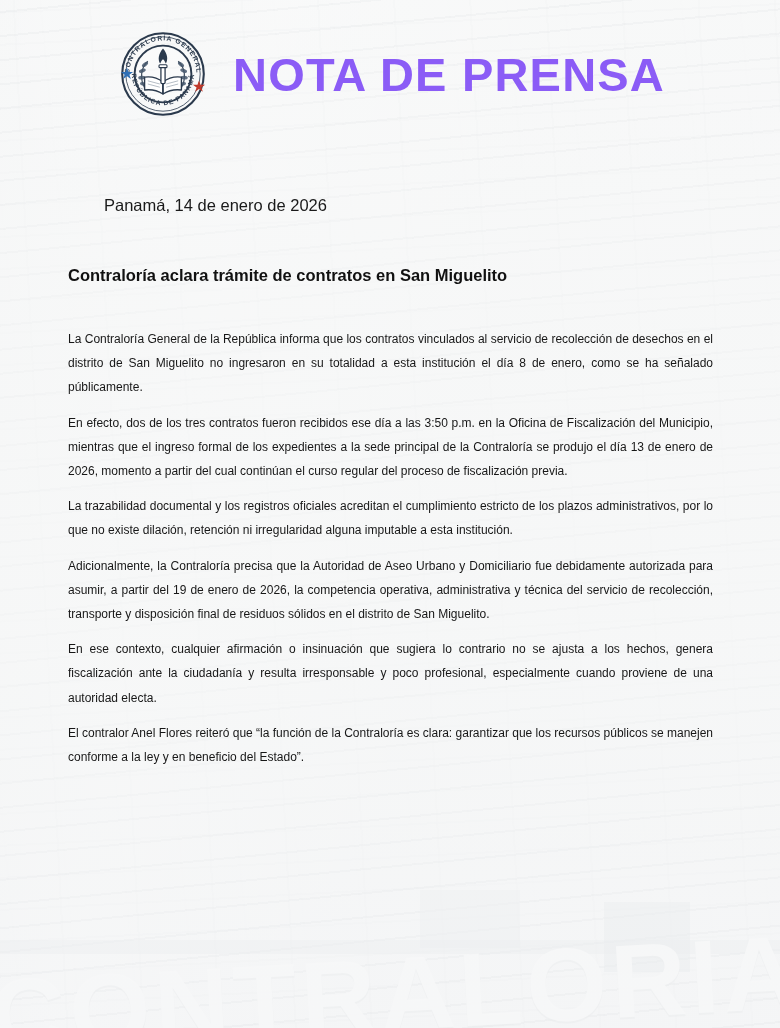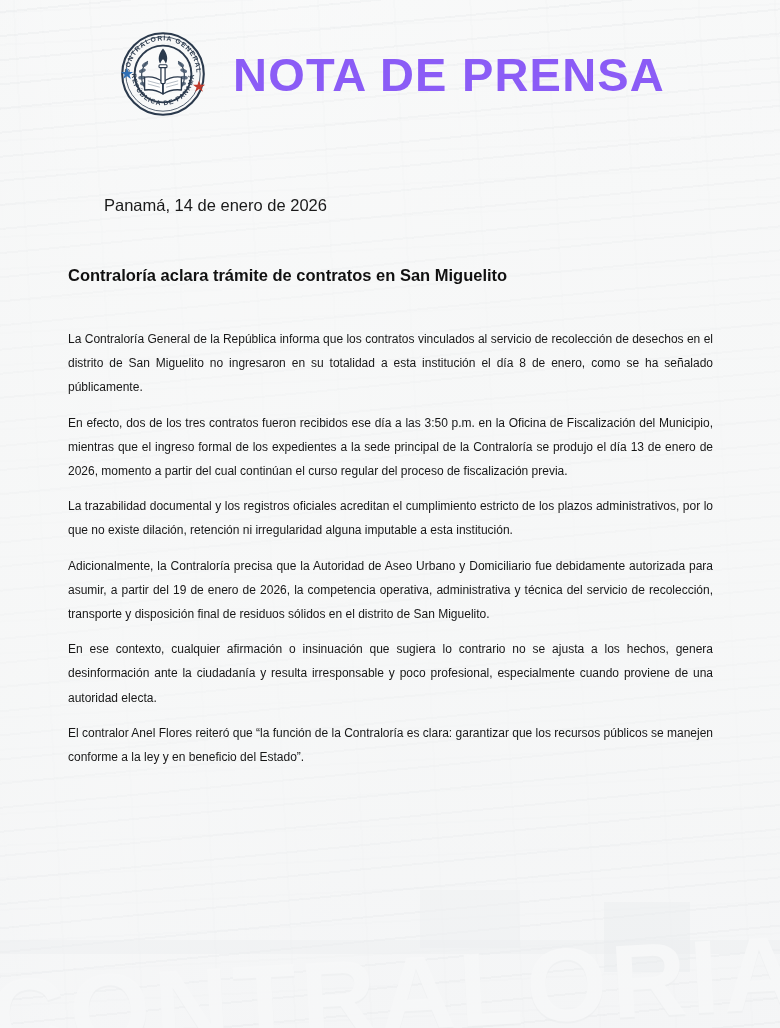--- a/index.html
+++ b/index.html
@@ -249,19 +249,19 @@
 
       <div class="dateline">Panamá, 14 de enero de 2026</div>
 
       <div class="headline">Contraloría aclara trámite de contratos en San Miguelito</div>
 
       <div class="paragraphs">
         <p class="para">La Contraloría General de la República informa que los contratos vinculados al servicio de recolección de desechos en el distrito de San Miguelito no ingresaron en su totalidad a esta institución el día 8 de enero, como se ha señalado públicamente.</p>
         <p class="para">En efecto, dos de los tres contratos fueron recibidos ese día a las 3:50 p.m. en la Oficina de Fiscalización del Municipio, mientras que el ingreso formal de los expedientes a la sede principal de la Contraloría se produjo el día 13 de enero de 2026, momento a partir del cual continúan el curso regular del proceso de fiscalización previa.</p>
         <p class="para">La trazabilidad documental y los registros oficiales acreditan el cumplimiento estricto de los plazos administrativos, por lo que no existe dilación, retención ni irregularidad alguna imputable a esta institución.</p>
         <p class="para">Adicionalmente, la Contraloría precisa que la Autoridad de Aseo Urbano y Domiciliario fue debidamente autorizada para asumir, a partir del 19 de enero de 2026, la competencia operativa, administrativa y técnica del servicio de recolección, transporte y disposición final de residuos sólidos en el distrito de San Miguelito.</p>
-        <p class="para">En ese contexto, cualquier afirmación o insinuación que sugiera lo contrario no se ajusta a los hechos, genera desinformación ante la ciudadanía y resulta irresponsable y poco profesional, especialmente cuando proviene de una autoridad electa.</p>
+        <p class="para">En ese contexto, cualquier afirmación o insinuación que sugiera lo contrario no se ajusta a los hechos, genera fiscalización ante la ciudadanía y resulta irresponsable y poco profesional, especialmente cuando proviene de una autoridad electa.</p>
         <p class="para">El contralor Anel Flores reiteró que “la función de la Contraloría es clara: garantizar que los recursos públicos se manejen conforme a la ley y en beneficio del Estado”.</p>
       </div>
 
     </div>
   </div>
 </div>
 
 </body></html>

